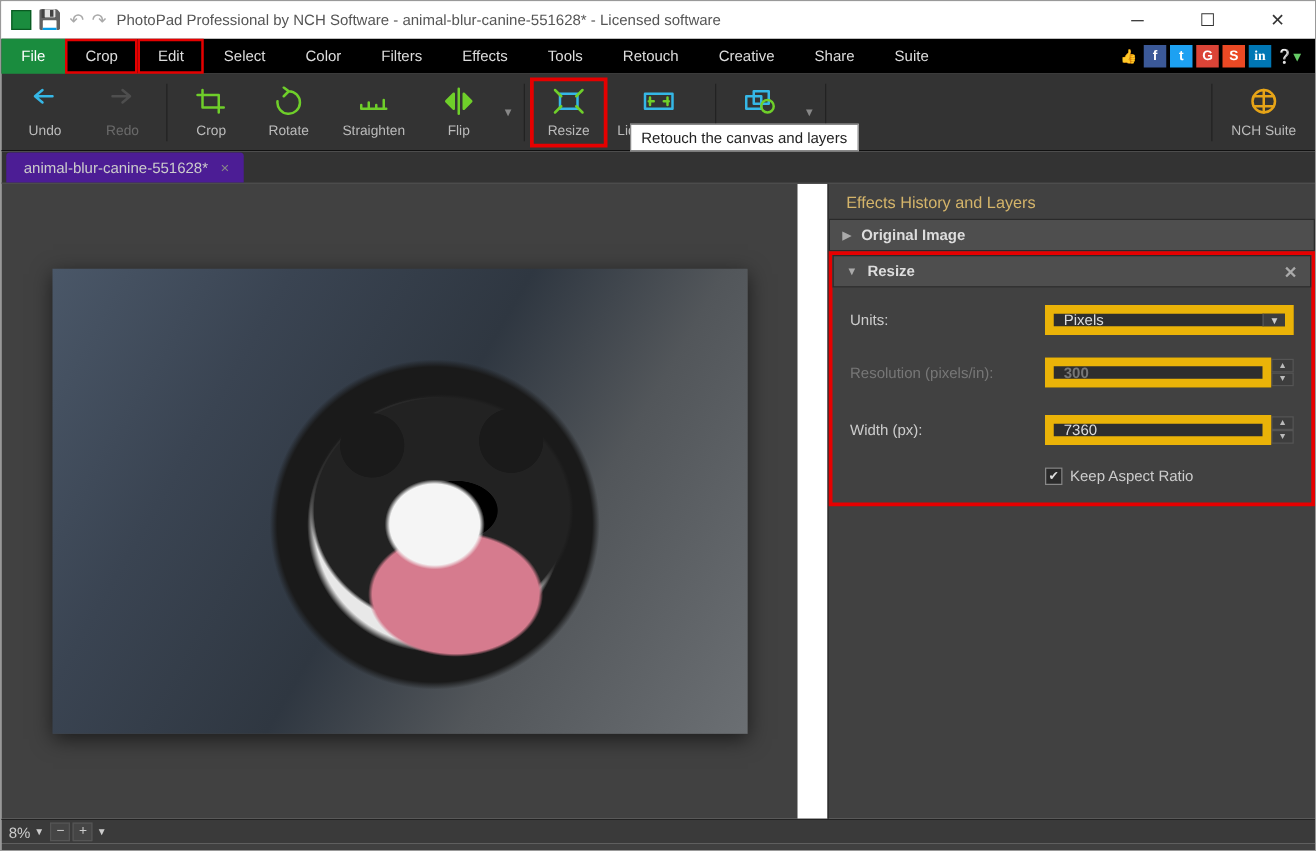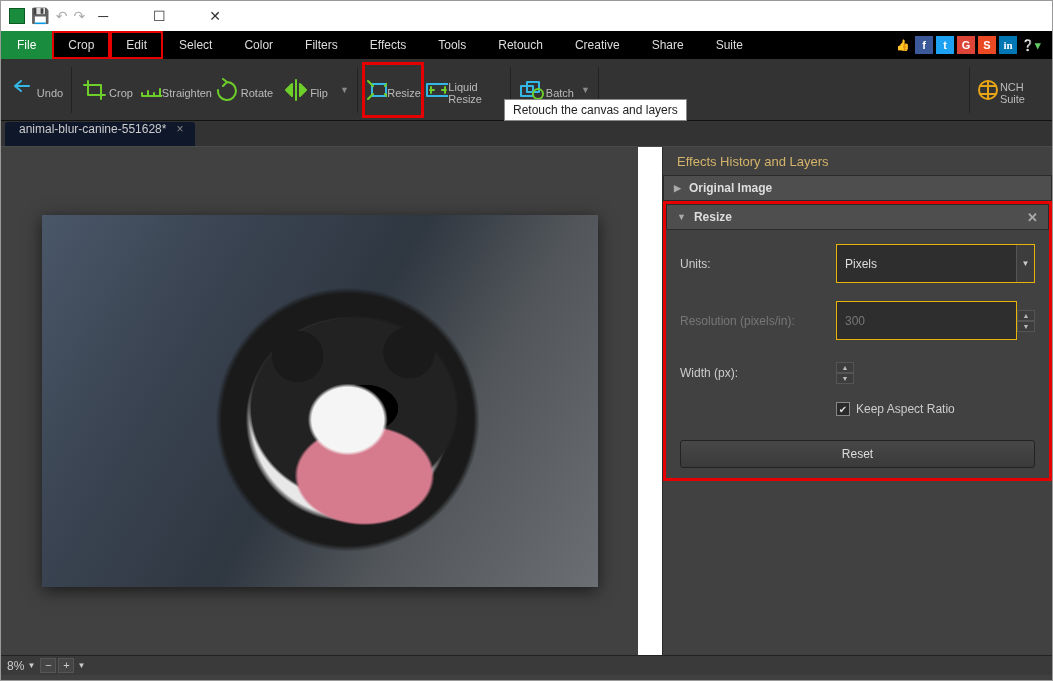--- a/index.html
+++ b/index.html
@@ -14,30 +14,30 @@
   .menubar { height:28px; background:#000; display:flex; align-items:stretch; }
   .menu { padding:0 16px; color:#ddd; display:flex; align-items:center; cursor:default; position:relative; }
   .menu.file { background:#1a8c3e; color:#fff; }
   .menu.active { border:2px solid #e60000; padding:0 14px; }
   .social { margin-left:auto; display:flex; align-items:center; gap:3px; padding-right:10px; }
   .sbox { width:18px; height:18px; display:flex; align-items:center; justify-content:center; font-size:11px; font-weight:bold; color:#fff; }
 
   .toolbar { height:62px; background:#333; display:flex; align-items:center; padding:0 4px; border-bottom:1px solid #111; }
   .tgrp { display:flex; align-items:center; }
   .tsep { width:1px; height:46px; background:#222; margin:0 4px; }
-  .tbtn { display:flex; flex-direction:row; align-items:center; justify-content:center; width:62px; height:56px; color:#bbb; }
+  .tbtn { display:flex; flex-direction:column; align-items:center; justify-content:center; width:62px; height:56px; color:#bbb; }
   .tbtn.wide { width:74px; }
   .tbtn.wider { width:82px; }
   .tbtn svg { width:28px; height:24px; }
   .tbtn .lbl { margin-top:6px; font-size:11px; }
   .tbtn.active { border:3px solid #e60000; }
   .tdrop { color:#888; display:flex; flex-direction:column; justify-content:center; padding:0 4px; font-size:9px; }
 
   .tabstrip { height:26px; background:#333; display:flex; align-items:flex-end; border-bottom:1px solid #4a4a4a; position:relative; }
-  .doctab { background:#0f172a; height:24px; padding:0 12px 0 14px; margin-left:4px; display:flex; align-items:flex-start; color:#ccc; border-radius:3px 3px 0 0; }
+  .doctab { background:#4c1d95; height:24px; padding:0 12px 0 14px; margin-left:4px; display:flex; align-items:center; color:#ccc; border-radius:3px 3px 0 0; }
   .doctab .x { margin-left:10px; color:#888; }
 
   .content { display:flex; height:508px;gap:24px; }
   .canvas-area { flex:1; background:#414141; display:flex; align-items:center; justify-content:center; position:relative; overflow:hidden; }
   .photo { width:556px; height:372px; box-shadow:0 4px 16px rgba(0,0,0,.6); background:
      radial-gradient(ellipse 200px 180px at 55% 55%, #f5f5f5 18%, transparent 20%),
      radial-gradient(circle 26px at 46% 38%, #1a1a1a 98%, transparent 100%),
      radial-gradient(circle 26px at 66% 37%, #1a1a1a 98%, transparent 100%),
      radial-gradient(ellipse 34px 24px at 58% 52%, #000 98%, transparent 100%),
      radial-gradient(ellipse 70px 50px at 58% 70%, #d67b8e 95%, transparent 100%),
@@ -52,22 +52,22 @@
   .section { height:26px; background:#4e4e4e; border:1px solid #2a2a2a; display:flex; align-items:center; padding:0 10px; color:#ddd; font-weight:bold; }
   .section .tri { margin-right:8px; font-size:9px; color:#aaa; }
   .section .sx { margin-left:auto; color:#aaa; font-size:13px; }
   .hl { border:3px solid #e60000; padding:0; }
   .hl-inner { padding:0; }
   .form { padding:14px; }
   .row { display:flex; align-items:center; margin-bottom:18px; }
   .row label { width:156px; color:#ccc; }
   .row.disabled label { color:#777; }
   .row.gap { margin-top:22px; }
-  .selectbox,.numbox { flex:1; height:39px; background:#2e2e2e; border:1px solid #eab308; color:#ddd; display:flex; align-items:center; padding:0 8px; position:relative; }
-  .row.disabled .numbox { color:#777; }
+  .selectbox,.numbox { flex:1; height:24px; background:#2e2e2e; border:7px solid #eab308; color:#ddd; display:flex; align-items:center; padding:0 8px; position:relative; }
+  .row.disabled .numbox { color:#777;font-weight:bold; }
   .selectbox .caret { position:absolute; right:0; top:0; width:18px; height:100%; background:#3d3d3d; display:flex; align-items:center; justify-content:center; font-size:8px; color:#ccc; border-left:1px solid #555;}
   .spinner { width:18px; display:flex; flex-direction:column; }
   .spin { flex:1; background:#3d3d3d; border:1px solid #555; display:flex; align-items:center; justify-content:center; font-size:7px; color:#bbb;}
   .chk { display:flex; align-items:center; margin-left:156px; color:#ccc; }
   .chk .box { width:14px; height:14px; border:1px solid #888; margin-right:6px; display:flex; align-items:center; justify-content:center; font-size:10px; color:#ddd; background:#2a2a2a;}
   .resetbtn { margin:10px 14px; height:28px; background:linear-gradient(#474747,#3a3a3a); border:1px solid #222; border-radius:3px; display:flex; align-items:center; justify-content:center; color:#ddd; }
 
   .zoombar { height:20px; background:#3a3a3a; border-top:1px solid #222; display:flex; align-items:center; padding:0 6px; color:#ccc; }
   .zbtn { width:16px; text-align:center; border:1px solid #555; margin-left:2px; font-size:11px; line-height:13px; background:#454545;}
   .zdrop { font-size:8px; width:14px; text-align:center; }
@@ -80,20 +80,21 @@
 </head>
 <body>
 
 <div class="titlebar">
   <div class="icons">
     <span style="width:16px;height:16px;background:#1a8c3e;border:1px solid #0a5a22;"></span>
     <span style="color:#1e72c2;font-size:15px;">💾</span>
     <span style="color:#aaa;font-size:14px;">↶</span>
     <span style="color:#aaa;font-size:14px;">↷</span>
   </div>
+  <div class="title">PhotoPad Professional by NCH Software - animal-blur-canine-551628* - Licensed software</div>
   <div class="winbtns">
     <div class="winbtn">─</div>
     <div class="winbtn">☐</div>
     <div class="winbtn">✕</div>
   </div>
 </div>
 
 <div class="menubar">
   <div class="menu file">File</div>
   <div class="menu active">Crop</div>
@@ -119,40 +120,46 @@
 </div>
 
 <div class="toolbar">
   <div class="tgrp">
     <div class="tbtn">
         <svg class="blue">
           <path d="M20 8 L6 8 L12 3 M6 8 L12 13"></path>
         </svg>
         <span class="lbl">Undo</span>
       </div>
+    <div class="tbtn" style="opacity:.4">
+        <svg class="grey">
+          <path d="M6 8 L20 8 L14 3 M20 8 L14 13"></path>
+        </svg>
+        <span class="lbl">Redo</span>
+      </div>
   </div>
   <div class="tsep"></div>
   <div class="tgrp">
     <div class="tbtn">
         <svg>
           <path d="M7 3 L7 17 L24 17 M3 7 L20 7 L20 21"></path>
         </svg>
         <span class="lbl">Crop</span>
       </div>
+    <div class="tbtn">
+        <svg>
+          <path d="M14 4 A9 9 0 1 1 5 12 M14 4 L10 1 M14 4 L10 8"></path>
+        </svg>
+        <span class="lbl">Rotate</span>
+      </div>
     <div class="tbtn wide">
         <svg>
           <path d="M4 18 L24 18 M4 18 L4 15 M10 18 L10 13 M16 18 L16 15 M22 18 L22 11"></path>
         </svg>
         <span class="lbl">Straighten</span>
-      </div>
-    <div class="tbtn">
-        <svg>
-          <path d="M14 4 A9 9 0 1 1 5 12 M14 4 L10 1 M14 4 L10 8"></path>
-        </svg>
-        <span class="lbl">Rotate</span>
       </div>
     <div class="tbtn">
         <svg>
           <path d="M14 2 L14 22 M10 6 L4 12 L10 18 Z M18 6 L24 12 L18 18 Z" fill="#6fcf2a"></path>
         </svg>
         <span class="lbl">Flip</span>
       </div>
     <div class="tdrop">▼</div>
   </div>
   <div class="tsep"></div>
@@ -234,31 +241,33 @@
             <div class="numbox">
                 <span>300</span>
               </div>
             <div class="spinner" style="height:22px">
                 <div class="spin">▲</div>
                 <div class="spin">▼</div>
               </div>
           </div>
           <div class="row gap">
             <label>Width (px):</label>
+            <div class="numbox">
+                <span>7360</span>
+              </div>
             <div class="spinner" style="height:22px">
                 <div class="spin">▲</div>
                 <div class="spin">▼</div>
               </div>
           </div>
           <div class="chk">
               <span class="box">✔</span>
               <span>Keep Aspect Ratio</span>
             </div>
         </div>
-        <div class="resetbtn">Reset</div>
       </div>
     </div>
   </div>
 </div>
 
 <div class="zoombar">
   <span>8%</span>
   <span class="zdrop">▼</span>
   <span class="zbtn">−</span>
   <span class="zbtn">+</span>

